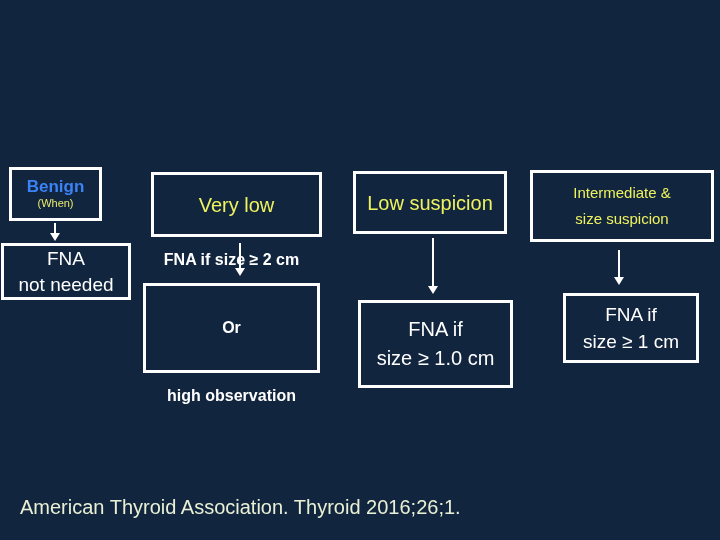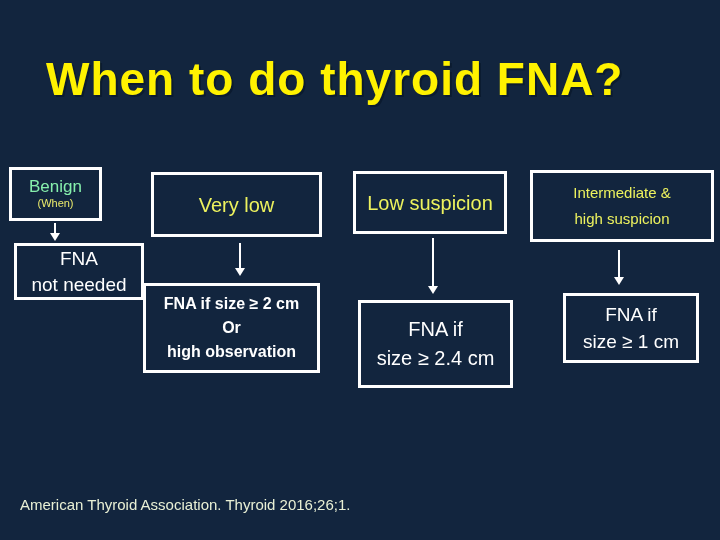--- a/index.html
+++ b/index.html
@@ -26,29 +26,29 @@
     border:3px solid #FFFFFF;
     background:#12253E;
     display:flex;
     flex-direction:column;
     justify-content:center;
     align-items:center;
     text-align:center;
   }
   
   .box-benign        { left:9px;   top:167px; width:93px;  height:54px; }
-  .box-benign .l0    { color:#86efac; font-weight:normal; font-size:17px; line-height:19px; }
+  .box-benign .l0    { color:#3b82f6; font-weight:bold; font-size:17px; line-height:19px; }
   .box-benign .l1    { color:#E9E96B; font-size:11px; line-height:15px; }
-  .box-fna-not-needed{ left:14px;   top:243px; width:130px; height:57px;
+  .box-fna-not-needed{ left:1px;   top:243px; width:130px; height:57px;
                        color:#FFFFFF; font-size:19px; line-height:26px; }
   
   .box-very-low      { left:151px; top:172px; width:171px; height:65px;
                        color:#EDF25E; font-size:20px; line-height:30px; }
   .box-fna-2cm       { left:143px; top:283px; width:177px; height:90px;
-                       color:#FFFFFF; font-size:16px; font-weight:bold; line-height:24px; }
+                       color:#FFFFFF; font-size:16px; font-weight:bold; line-height:24px;gap:44px; }
   
   .box-low           { left:353px; top:171px; width:154px; height:63px;
                        color:#EDF25E; font-size:20px; line-height:24px; }
   .box-fna-15        { left:358px; top:300px; width:155px; height:88px;
                        color:#FFFFFF; font-size:20px; line-height:29px; }
   
   .box-intermediate  { left:530px; top:170px; width:184px; height:72px;
                        color:#EDF25E; font-size:15px; line-height:26px; }
   .box-fna-1         { left:563px; top:293px; width:136px; height:70px;
                        color:#FFFFFF; font-size:19px; line-height:27px; }
@@ -70,30 +70,29 @@
   }
   .arrow-1 { left:54px;  top:223px; height:10px; }
   .arrow-2 { left:239px; top:243px; height:25px; }
   .arrow-3 { left:432px; top:238px; height:48px; }
   .arrow-4 { left:618px; top:250px; height:27px; }
 
   .citation {
     position:absolute;
     left:20px; top:496px;
     color:#E9F0D5;
-    font-size:15px;
+    font-size:20px;
     white-space:nowrap;
   }
 </style>
 </head>
 <body>
 
 <div class="slide">
 
-  <div class="slide-title">When to do thyroid FNA?</div>
 
   <div class="fc-box box-benign">
     <div class="l0">Benign</div>
     <div class="l1">(When)</div>
   </div>
   <div class="flow-arrow arrow-1"></div>
   <div class="fc-box box-fna-not-needed">
     <div>FNA</div>
     <div>not needed</div>
   </div>
@@ -107,26 +106,26 @@
     <div>Or</div>
     <div>high observation</div>
   </div>
 
   <div class="fc-box box-low">
     <div>Low suspicion</div>
   </div>
   <div class="flow-arrow arrow-3"></div>
   <div class="fc-box box-fna-15">
     <div>FNA if</div>
-    <div>size ≥ 2.4 cm</div>
+    <div>size ≥ 1.0 cm</div>
   </div>
 
   <div class="fc-box box-intermediate">
     <div>Intermediate &amp;</div>
-    <div>high suspicion</div>
+    <div>size suspicion</div>
   </div>
   <div class="flow-arrow arrow-4"></div>
   <div class="fc-box box-fna-1">
     <div>FNA if</div>
     <div>size ≥ 1 cm</div>
   </div>
 
   <div class="citation">American Thyroid Association. Thyroid 2016;26;1.</div>
 
 </div>

